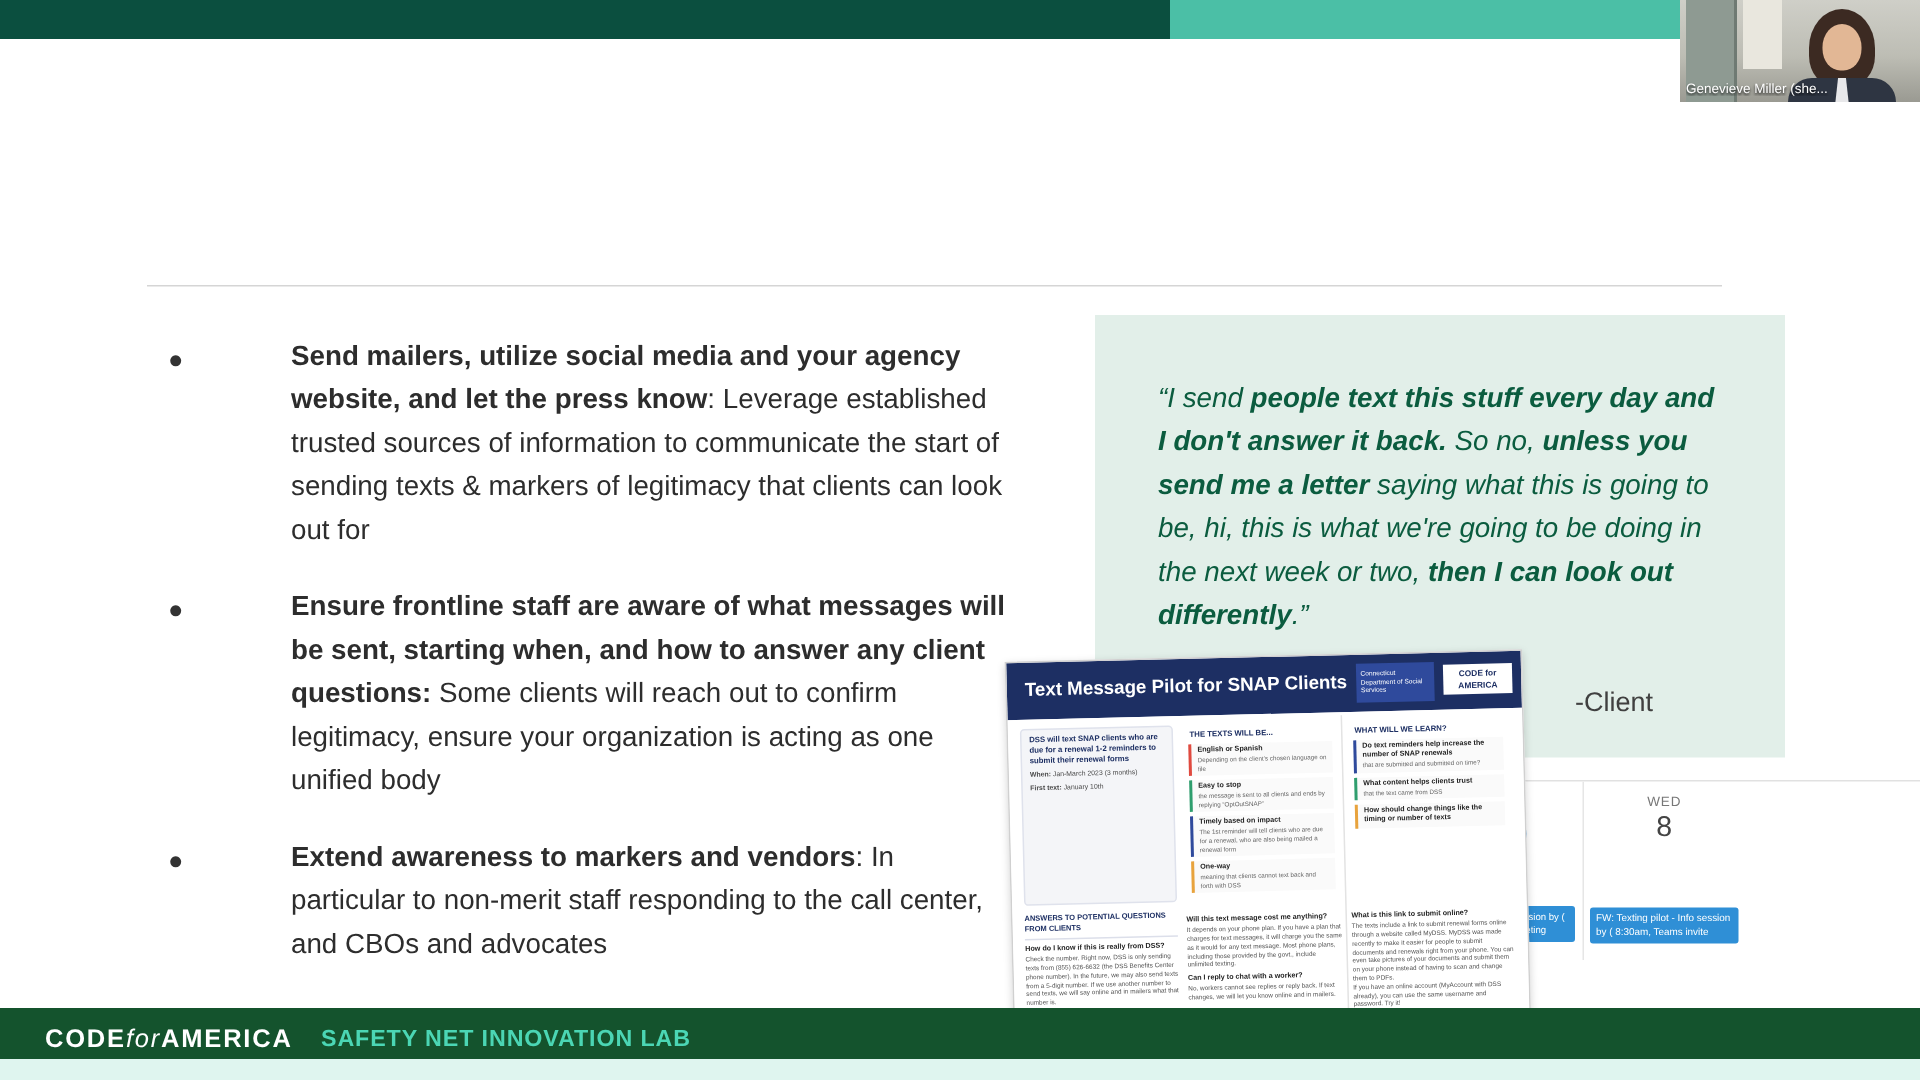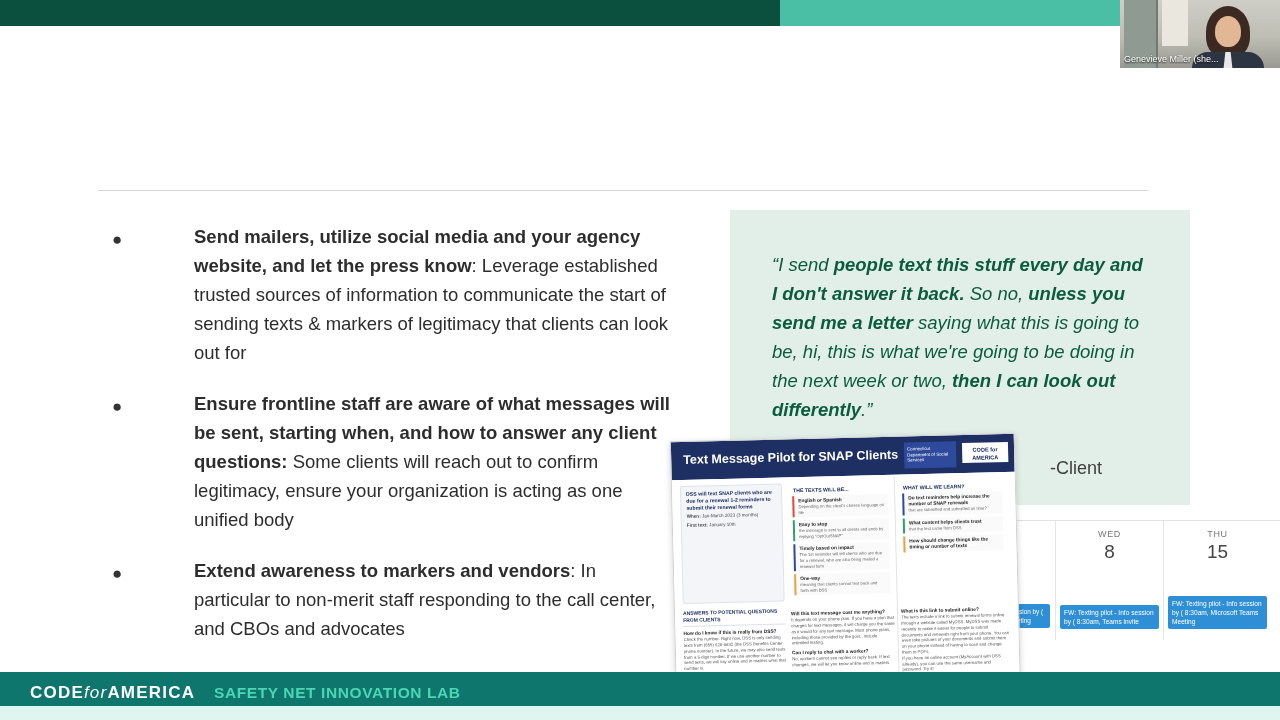--- a/index.html
+++ b/index.html
@@ -239,21 +239,21 @@
   .cal-nowdot {
     position: absolute; left: 4px; top: 28px;
     width: 14px; height: 14px; border-radius: 50%;
     background: #1b7fd0;
   }
 
   
   .footer {
     position: absolute; left: 0; bottom: 0;
     width: 1280px; height: 48px;
-    background: #0f766e;
+    background: #14532d;
   }
   .footer-strip {
     position: absolute; left: 0; bottom: 0;
     width: 1280px; height: 14px;
     background: #dff5ef;
   }
   .footer-logo {
     position: absolute; left: 30px; top: 11px;
     font-size: 17px; color: #ffffff; font-weight: 700;
     letter-spacing: 1.2px;
@@ -342,25 +342,20 @@
     </div>
   </div>
 
   <div class="calendar">
     <div class="cal-nowdot"></div>
     <div class="cal-event-left">Session by ( Meeting</div>
     <div class="cal-col c-wed">
       <div class="cal-dow">WED</div>
       <div class="cal-day">8</div>
       <div class="cal-event">FW: Texting pilot - Info session by ( 8:30am, Teams invite</div>
-    </div>
-    <div class="cal-col c-thu">
-      <div class="cal-dow">THU</div>
-      <div class="cal-day">15</div>
-      <div class="cal-event">FW: Texting pilot - Info session by ( 8:30am, Microsoft Teams Meeting</div>
     </div>
   </div>
 
   <div class="quote-card">
     <div class="quote-text">
       <span>“</span><span>I send </span><b>people text this stuff every day and I don't answer it back.</b><span> So no, </span><b>unless you send me a letter</b><span> saying what this is going to be, hi, this is what we're going to be doing in the next week or two, </span><b>then I can look out differently</b><span>.”</span>
     </div>
     <div class="quote-attrib">-Client</div>
   </div>
 

